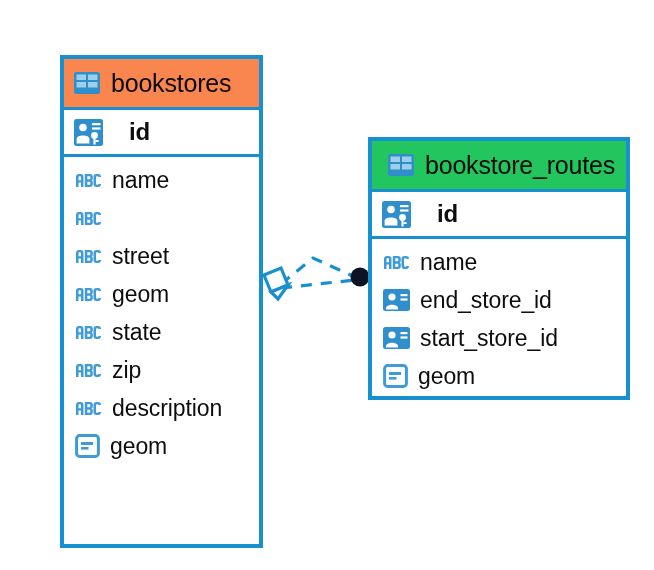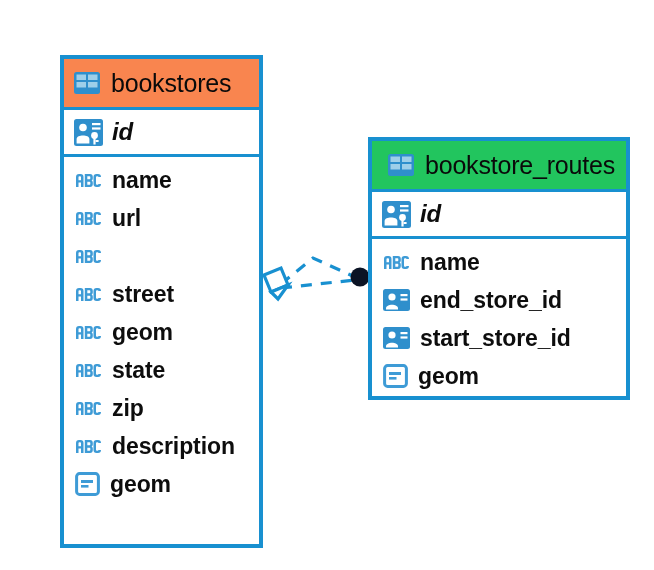--- a/index.html
+++ b/index.html
@@ -75,35 +75,33 @@
   .field-list {
     padding-top: 4px;
   }
 
   .field-row {
     height: 38px;
     display: flex;
     align-items: center;
     padding-left: 11px;
     background: #ffffff;
-    font-weight: bold;
   }
 
   .field-label {
     font-size: 23px;
     color: #0d0d0d;
     margin-left: 10px;
     white-space: nowrap;
     letter-spacing: -0.1px;
   }
   .field-label.bold {
     font-weight: bold;
     font-size: 24px;
-    margin-left: 9px;
-    font-style: italic;
+    margin-left: 26px;
   }
 
   
   .icon {
     flex: 0 0 auto;
     display: inline-block;
     line-height: 0;
   }
   .icon-table  { width: 26px; height: 22px; }
   .icon-key    { width: 29px; height: 27px; }
@@ -177,30 +175,20 @@
         <span class="icon icon-abc">
           <svg viewBox="0 0 27 15" xmlns="http://www.w3.org/2000/svg">
             <path d="M1 14 L1 4 Q1 1 4 1 L5.5 1 Q8.5 1 8.5 4 L8.5 14 L6 14 L6 9.5 L3.5 9.5 L3.5 14 Z M3.5 7.2 L6 7.2 L6 4 Q6 3.3 5 3.3 L4.5 3.3 Q3.5 3.3 3.5 4 Z" fill="#3e9bd6"></path>
             <path d="M9.8 1 L15 1 Q17.8 1 17.8 4 L17.8 5.6 Q17.8 7 16.6 7.5 Q17.8 8 17.8 9.4 L17.8 11 Q17.8 14 15 14 L9.8 14 Z M12.3 3.3 L12.3 6.3 L14.6 6.3 Q15.3 6.3 15.3 5.6 L15.3 4 Q15.3 3.3 14.6 3.3 Z M12.3 8.7 L12.3 11.7 L14.6 11.7 Q15.3 11.7 15.3 11 L15.3 9.4 Q15.3 8.7 14.6 8.7 Z" fill="#3e9bd6"></path>
             <path d="M26 4 L23.5 4 Q23.5 3.3 22.5 3.3 L22 3.3 Q21 3.3 21 4 L21 11 Q21 11.7 22 11.7 L22.5 11.7 Q23.5 11.7 23.5 11 L26 11 Q26 14 23 14 L21.5 14 Q18.5 14 18.5 11 L18.5 4 Q18.5 1 21.5 1 L23 1 Q26 1 26 4 Z" fill="#3e9bd6"></path>
           </svg>
         </span>
         <span class="field-label">name</span>
       </div>
 
-      <div class="field-row">
-        <span class="icon icon-abc">
-          <svg viewBox="0 0 27 15" xmlns="http://www.w3.org/2000/svg">
-            <path d="M1 14 L1 4 Q1 1 4 1 L5.5 1 Q8.5 1 8.5 4 L8.5 14 L6 14 L6 9.5 L3.5 9.5 L3.5 14 Z M3.5 7.2 L6 7.2 L6 4 Q6 3.3 5 3.3 L4.5 3.3 Q3.5 3.3 3.5 4 Z" fill="#3e9bd6"></path>
-            <path d="M9.8 1 L15 1 Q17.8 1 17.8 4 L17.8 5.6 Q17.8 7 16.6 7.5 Q17.8 8 17.8 9.4 L17.8 11 Q17.8 14 15 14 L9.8 14 Z M12.3 3.3 L12.3 6.3 L14.6 6.3 Q15.3 6.3 15.3 5.6 L15.3 4 Q15.3 3.3 14.6 3.3 Z M12.3 8.7 L12.3 11.7 L14.6 11.7 Q15.3 11.7 15.3 11 L15.3 9.4 Q15.3 8.7 14.6 8.7 Z" fill="#3e9bd6"></path>
-            <path d="M26 4 L23.5 4 Q23.5 3.3 22.5 3.3 L22 3.3 Q21 3.3 21 4 L21 11 Q21 11.7 22 11.7 L22.5 11.7 Q23.5 11.7 23.5 11 L26 11 Q26 14 23 14 L21.5 14 Q18.5 14 18.5 11 L18.5 4 Q18.5 1 21.5 1 L23 1 Q26 1 26 4 Z" fill="#3e9bd6"></path>
-          </svg>
-        </span>
-        <span class="field-label">url</span>
-      </div>
 
 
       <div class="field-row">
         <span class="icon icon-abc">
           <svg viewBox="0 0 27 15" xmlns="http://www.w3.org/2000/svg">
             <path d="M1 14 L1 4 Q1 1 4 1 L5.5 1 Q8.5 1 8.5 4 L8.5 14 L6 14 L6 9.5 L3.5 9.5 L3.5 14 Z M3.5 7.2 L6 7.2 L6 4 Q6 3.3 5 3.3 L4.5 3.3 Q3.5 3.3 3.5 4 Z" fill="#3e9bd6"></path>
             <path d="M9.8 1 L15 1 Q17.8 1 17.8 4 L17.8 5.6 Q17.8 7 16.6 7.5 Q17.8 8 17.8 9.4 L17.8 11 Q17.8 14 15 14 L9.8 14 Z M12.3 3.3 L12.3 6.3 L14.6 6.3 Q15.3 6.3 15.3 5.6 L15.3 4 Q15.3 3.3 14.6 3.3 Z M12.3 8.7 L12.3 11.7 L14.6 11.7 Q15.3 11.7 15.3 11 L15.3 9.4 Q15.3 8.7 14.6 8.7 Z" fill="#3e9bd6"></path>
             <path d="M26 4 L23.5 4 Q23.5 3.3 22.5 3.3 L22 3.3 Q21 3.3 21 4 L21 11 Q21 11.7 22 11.7 L22.5 11.7 Q23.5 11.7 23.5 11 L26 11 Q26 14 23 14 L21.5 14 Q18.5 14 18.5 11 L18.5 4 Q18.5 1 21.5 1 L23 1 Q26 1 26 4 Z" fill="#3e9bd6"></path>
           </svg>
         </span>

